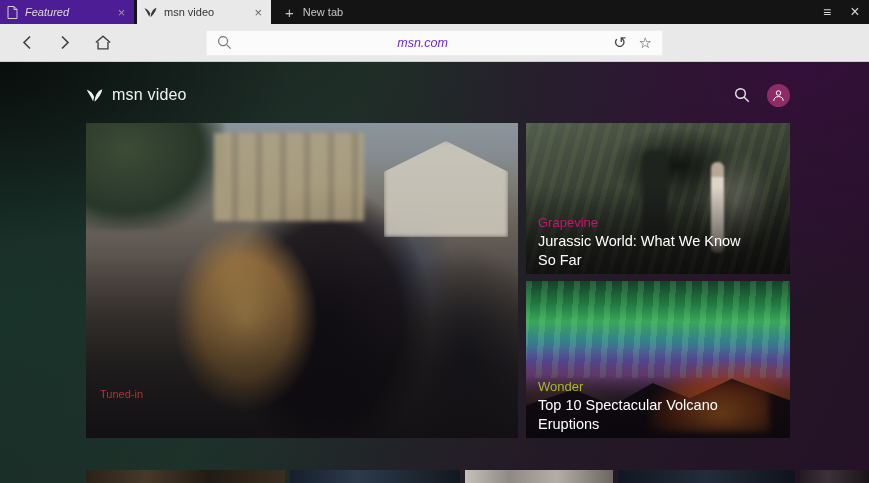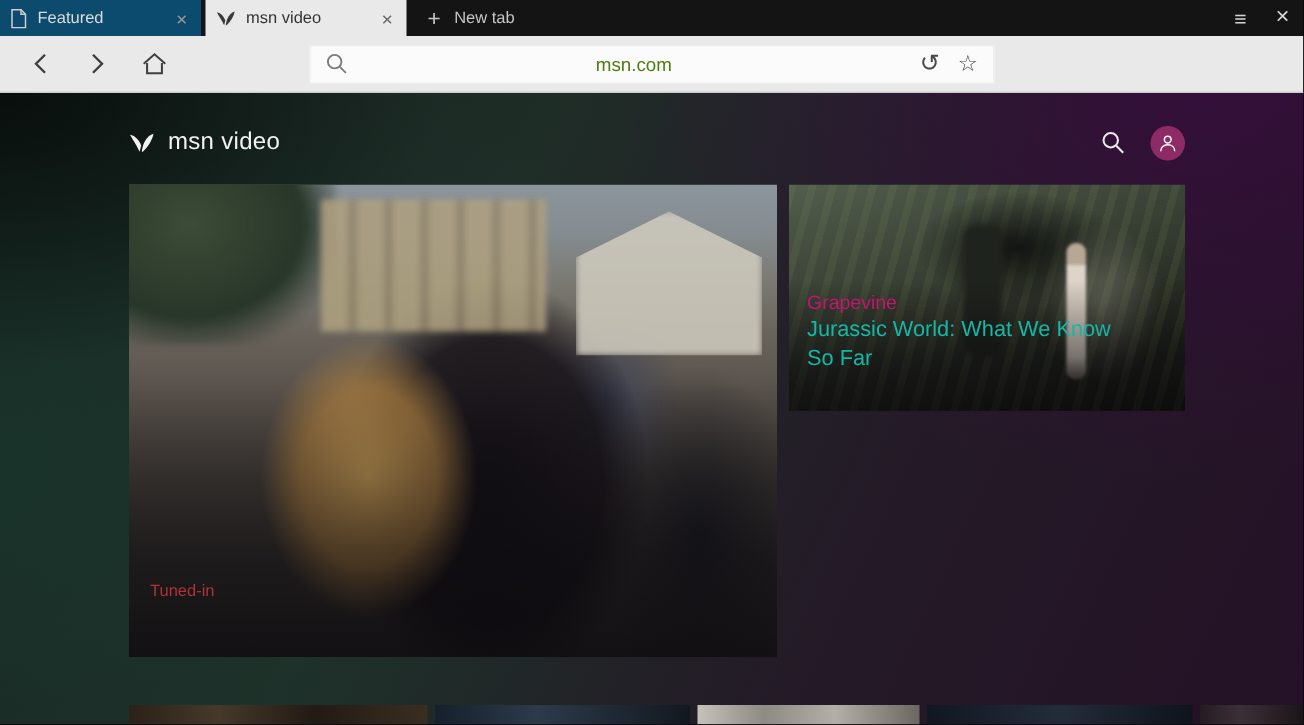--- a/index.html
+++ b/index.html
@@ -3,40 +3,40 @@
 <meta charset="utf-8">
 <style>
   html,body{margin:0;padding:0;background:#000;}
   *{box-sizing:border-box;}
   .screen{position:relative;width:869px;height:483px;overflow:hidden;
           font-family:"Liberation Sans",sans-serif;background:#161616;}
 
   
   .tabbar{height:24px;display:flex;align-items:stretch;background:#141414;}
   .tab{width:134px;display:flex;align-items:center;gap:7px;padding:0 7px;font-size:11px;cursor:default;}
-  .tab.inactive{background:#0c4a6e;color:#dcdcdc;margin-right:3px;}
+  .tab.inactive{background:#4c1d95;color:#dcdcdc;margin-right:3px;font-style:italic;}
   .tab.active{background:#e9e9e9;color:#333;}
   .tab-label{flex:1;white-space:nowrap;overflow:hidden;}
   .tab-close{font-size:13px;line-height:1;padding:0 2px;}
   .tab.inactive .tab-close{color:#9a9a9a;}
   .tab.active .tab-close{color:#666;}
   .newtab{display:flex;align-items:center;gap:9px;padding:0 14px;color:#c6c6c6;font-size:11px;}
   .newtab .plus{font-size:15px;font-weight:400;line-height:1;}
   .tabbar-spacer{flex:1;}
   .winicon{width:28px;display:flex;align-items:center;justify-content:center;color:#d4d4d4;}
   .winicon.menu{font-size:14px;}
   .winicon.wclose{font-size:16px;}
 
   
   .navbar{height:38px;background:#e9e9e9;display:flex;align-items:center;padding-left:8px;
           border-bottom:1px solid #cdcdcd;}
   .navbtn{width:38px;height:100%;display:flex;align-items:center;justify-content:center;}
   .addressbar{margin-left:84px;width:457px;height:26px;background:#fbfbfb;border:1px solid #eee;
               display:flex;align-items:center;padding:0 10px;}
-  .addressbar .url{flex:1;text-align:center;font-size:12.5px;color:#4d7c0f;}
+  .addressbar .url{flex:1;text-align:center;font-size:12.5px;color:#6d28d9;font-style:italic;}
   .addressbar .refresh{font-size:16px;color:#4a4a4a;margin-right:12px;line-height:1;}
   .addressbar .fav{font-size:15px;color:#4a4a4a;line-height:1;}
 
   
   .page{position:absolute;top:62px;left:0;right:0;bottom:0;
     background:
       radial-gradient(ellipse 420px 260px at 0% 0%, rgba(0,0,0,.62), rgba(0,0,0,0) 70%),
       radial-gradient(ellipse 620px 420px at 92% 0%, rgba(64,8,72,.55), rgba(64,8,72,0) 62%),
       radial-gradient(ellipse 720px 520px at 0% 60%, rgba(27,64,52,.55), rgba(27,64,52,0) 65%),
       linear-gradient(115deg,#15201c 0%,#1f2d27 35%,#241a27 68%,#241126 100%);}
@@ -85,27 +85,27 @@
       linear-gradient(180deg,#15402a 0%,#237a40 15%,#3aa65b 26%,#35808b 38%,#5a4f9e 50%,#7c4787 60%,#49304a 70%,#251b22 83%,#171116 100%);}
   .streaks{position:absolute;left:0;top:0;right:0;height:62%;opacity:.55;z-index:1;
       background:repeating-linear-gradient(94deg, rgba(150,255,160,.28) 0 6px, rgba(0,0,0,0) 6px 16px);}
   .mountain{position:absolute;left:0;bottom:0;width:100%;height:46%;background:#110c13;opacity:.94;z-index:1;
       clip-path:polygon(0 100%,0 55%,18% 33%,33% 55%,48% 24%,62% 45%,78% 18%,100% 48%,100% 100%);}
   .lavaglow{position:absolute;right:8%;bottom:4%;width:120px;height:54px;z-index:1;filter:blur(3px);
       background:radial-gradient(ellipse at 60% 70%, rgba(255,140,40,.85), rgba(255,90,20,.35) 55%, rgba(255,90,20,0) 78%);}
 
   .tile-text{position:absolute;left:14px;right:12px;z-index:3;}
   .hero .tile-text{bottom:22px;}
-  .t-jur .tile-text,.t-vol .tile-text{left:12px;bottom:25px;}
+  .t-jur .tile-text,.t-vol .tile-text{left:12px;bottom:4px;}
   .cat{font-size:11px;margin-bottom:16px;}
   .cat.small{font-size:13px;margin-bottom:2px;}
   .cat.tuned{color:#b13337;}
   .cat.grape{color:#c5156f;}
   .cat.wonder{color:#a8b929;}
-  .vtitle{color:#14b8a6;}
+  .vtitle{color:#ffffff;}
   .hero .vtitle{font-size:20px;line-height:1.3;max-width:398px;}
   .t-jur .vtitle,.t-vol .vtitle{font-size:14.5px;line-height:1.32;max-width:208px;}
 
   .allvid{position:absolute;left:86px;width:704px;top:389px;text-align:center;
           font-size:10px;letter-spacing:1.6px;color:#c5cbcf;}
 
   .thumbrow{position:absolute;left:86px;right:0;bottom:0;height:13px;display:flex;gap:5px;}
   .thumb{height:13px;}
   .th1{width:199px;background:linear-gradient(90deg,#2a2118,#46392a 30%,#221a14 62%,#3a2e20);}
   .th2{width:170px;background:linear-gradient(90deg,#16202c,#2c3a4a 40%,#121820);}
@@ -227,20 +227,30 @@
       <div class="side">
         <div class="tile t-jur">
           <div class="art"></div>
           <div class="blob figm"></div>
           <div class="blob figw"></div>
           <div class="tile-text">
             <div class="cat small grape">Grapevine</div>
             <div class="vtitle">Jurassic World: What We Know So Far</div>
           </div>
         </div>
+        <div class="tile t-vol">
+          <div class="art"></div>
+          <div class="streaks"></div>
+          <div class="mountain"></div>
+          <div class="lavaglow"></div>
+          <div class="tile-text">
+            <div class="cat small wonder">Wonder</div>
+            <div class="vtitle">Top 10 Spectacular Volcano Eruptions</div>
+          </div>
+        </div>
       </div>
     </div>
 
 
     <div class="thumbrow">
       <div class="thumb th1"></div>
       <div class="thumb th2"></div>
       <div class="thumb th3"></div>
       <div class="thumb th4"></div>
       <div class="thumb th5"></div>

